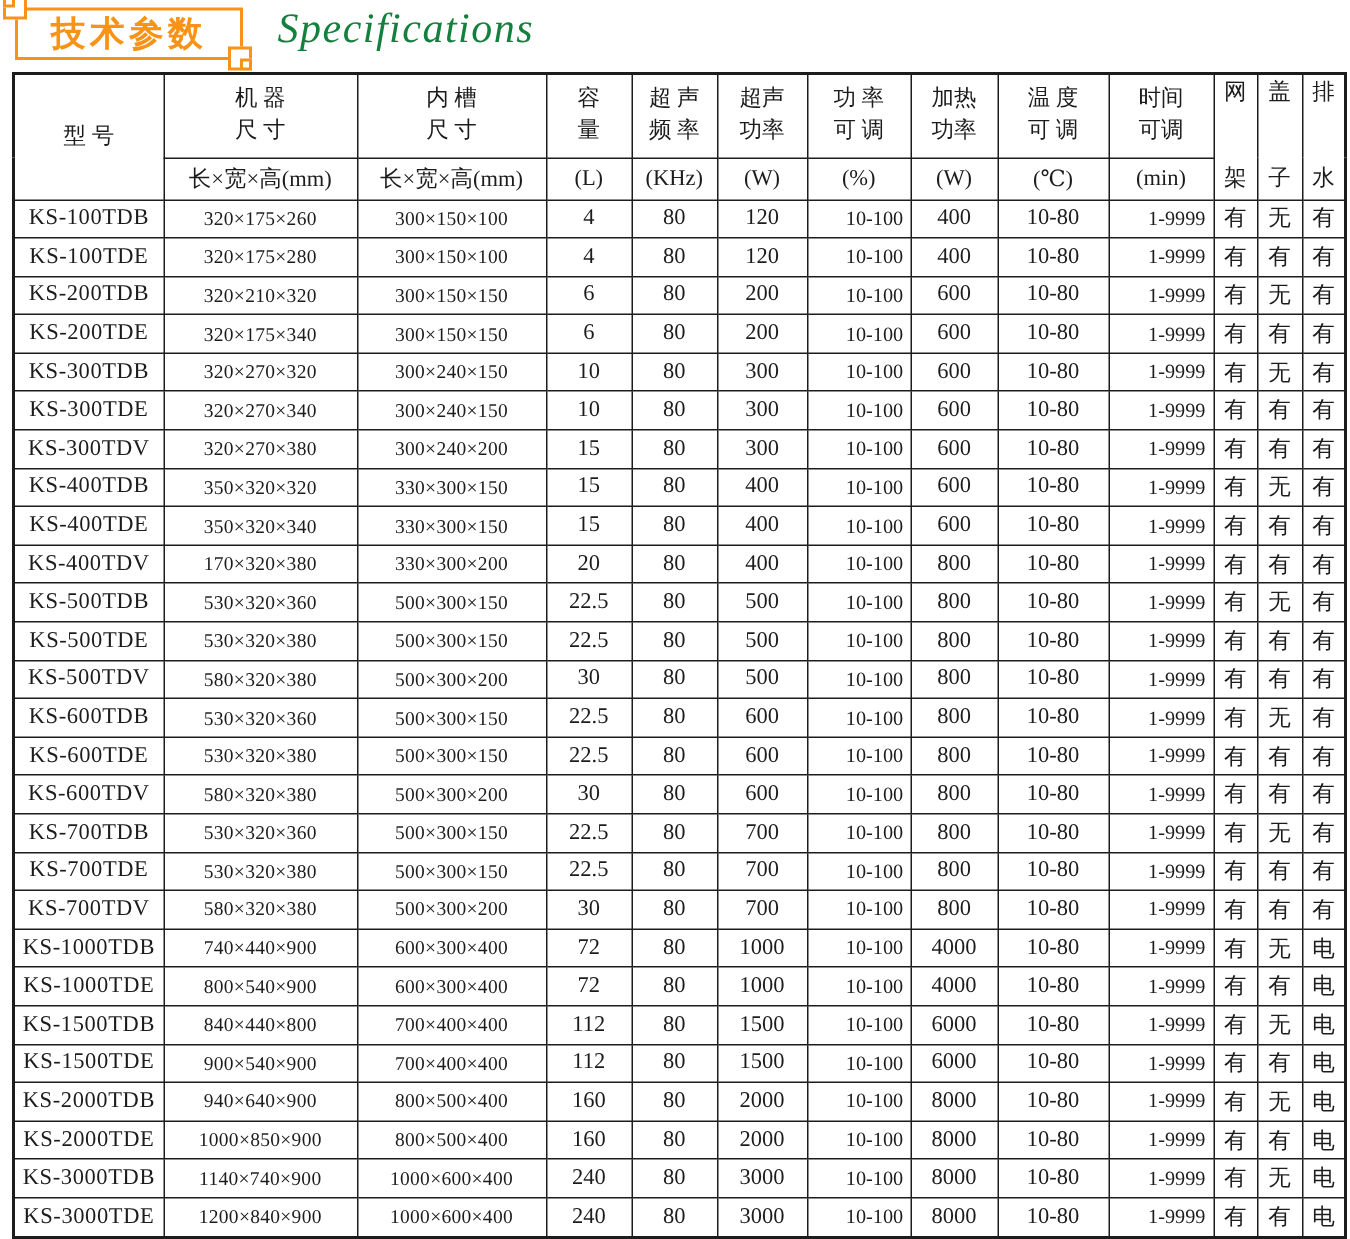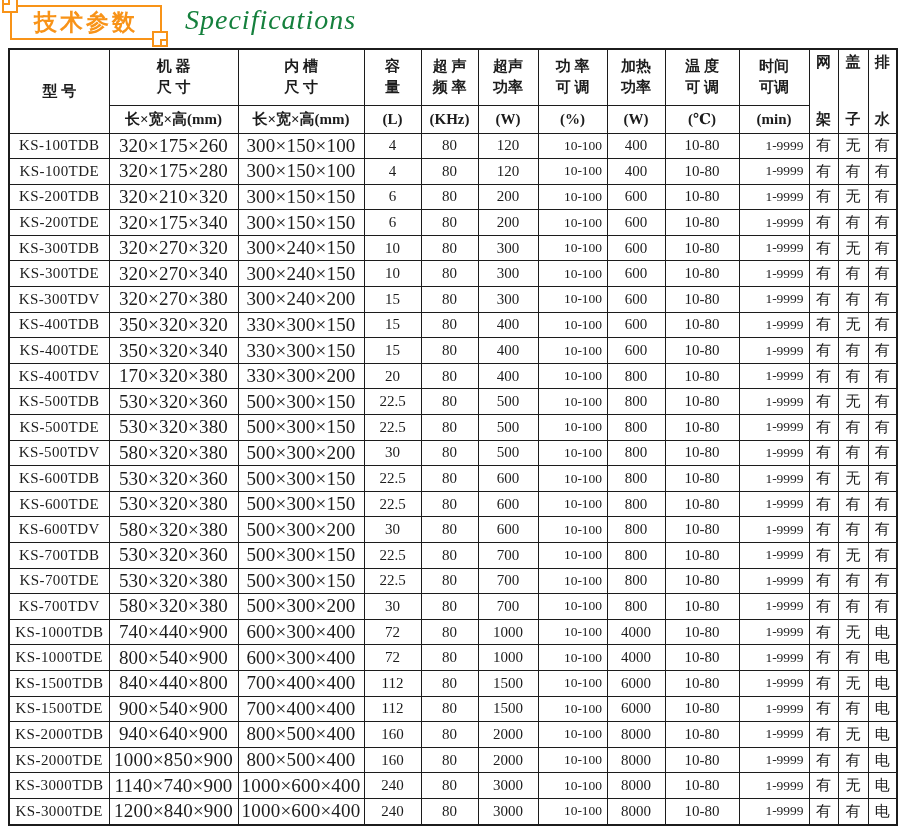--- a/index.html
+++ b/index.html
@@ -40,28 +40,28 @@
     border-collapse:collapse;table-layout:fixed;
     border:2px solid #1c1c1c;
   }
   .spec th,.spec td{
     border:1px solid #1c1c1c;
     text-align:center;vertical-align:middle;
     padding:0;overflow:hidden;white-space:nowrap;
   }
   .spec thead tr.hr1{height:56px;}
   .spec thead tr.hr2{height:28px;}
-  .spec th{font-weight:bold;font-size:15px;}
+  .spec th{font-weight:normal;font-size:15px;}
   .hline{display:block;line-height:21px;}
   .unit{font-size:13px;}
   th.vert{vertical-align:middle;}
   th.vert .hline{line-height:15px;}
   th.vert .hline:first-child{margin-bottom:42px;}
   .spec td{font-size:15px;}
-  .spec td.c1,.spec td.c2{font-size:19px;letter-spacing:0.2px;}
+  .spec td.c1,.spec td.c2{font-size:13px;letter-spacing:0.2px;}
   .spec td.c0{letter-spacing:0.4px;font-family:Liberation Serif, serif;}
   .spec td.c6,.spec td.c9{font-size:13.5px;padding-left:21px;}
 </style>
 </head>
 <body>
 
 <div class="title-bar">
   <div class="badge">
     <span class="spiral tl"></span>
     <span class="spiral br"></span>

